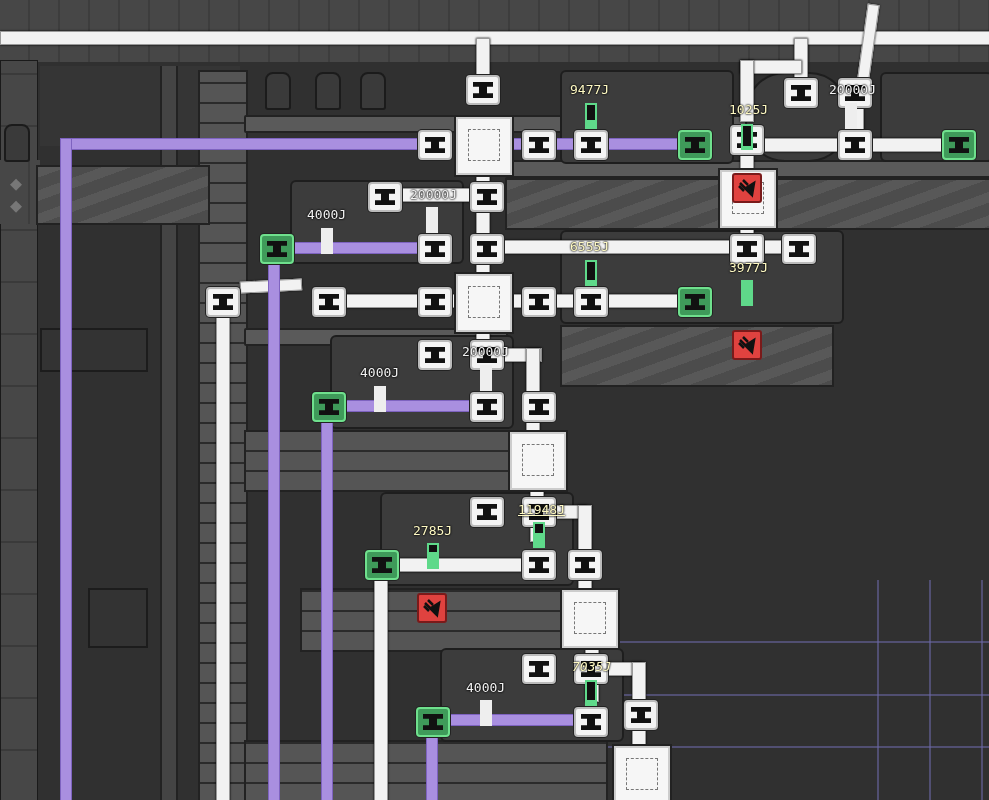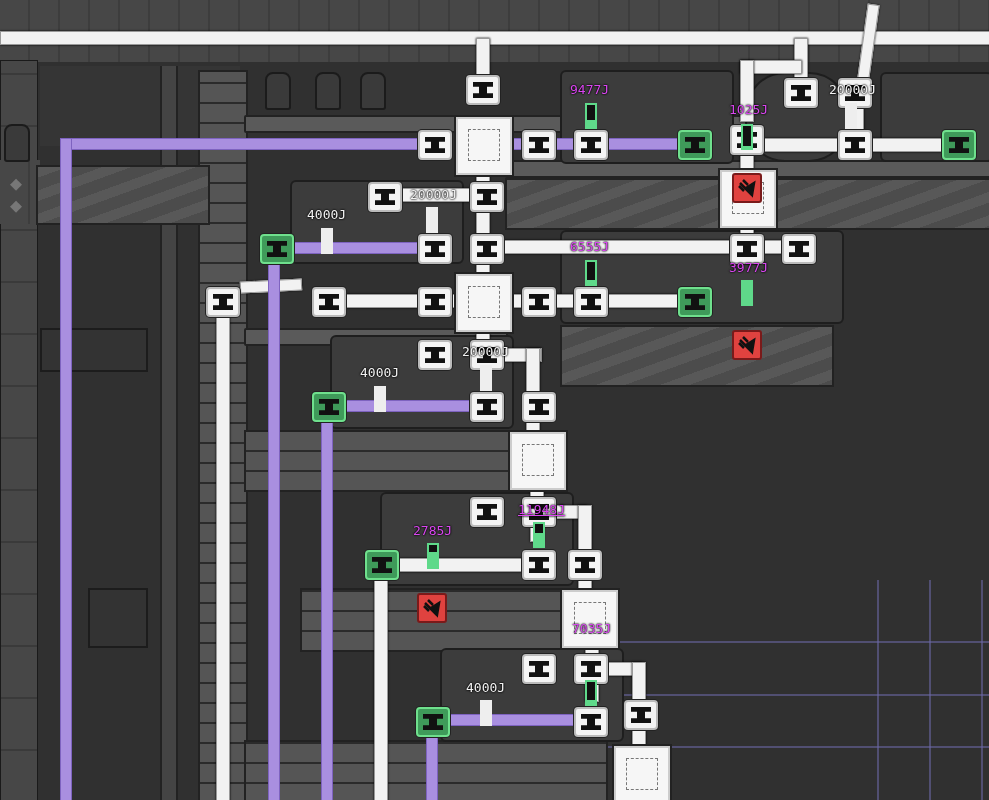--- a/index.html
+++ b/index.html
@@ -14,21 +14,21 @@
   .brick{position:absolute;background:repeating-linear-gradient(0deg,#555 0 18px,#2b2b2b 18px 20px);border:2px solid #222;}
   .sandstone{position:absolute;background:repeating-linear-gradient(160deg,#585858 0 10px,#4c4c4c 10px 22px);border:2px solid #222;}
   .wire-w{position:absolute;background:#f2f2f2;border:1px solid #999;box-shadow:0 0 2px #000;}
   .wire-p{position:absolute;background:#a98fe0;border:1px solid #7e63c0;}
   .joint{position:absolute;width:30px;height:26px;background:#f4f4f4;border:2px solid #bbb;border-radius:4px;box-shadow:0 0 0 1px #222;}
   .joint::before{content:"";position:absolute;left:5px;top:5px;width:20px;height:16px;background:#111;clip-path:polygon(0 0,100% 0,100% 30%,70% 30%,70% 70%,100% 70%,100% 100%,0 100%,0 70%,30% 70%,30% 30%,0 30%);}
   .joint.g{background:#3f9a5a;border-color:#6fe08d;}
   .transformer{position:absolute;width:52px;height:54px;background:#f6f6f6;border:2px solid #ccc;box-shadow:0 0 0 2px #222;}
   .transformer::after{content:"";position:absolute;left:10px;top:10px;width:30px;height:30px;border:1px dashed #777;}
   .label{position:absolute;font-size:13px;letter-spacing:0px;color:#f2f2f2;text-shadow:0 0 2px #000,0 0 2px #000;}
-  .label.green{color:#d946ef;}
+  .label.green{color:#fef9c3;}
   .meter{position:absolute;width:8px;height:22px;border:2px solid #5fd98a;background:#111;}
   .meter .fill{position:absolute;left:0;bottom:0;width:100%;background:#5fd98a;}
   .meter.white{border-color:#eee;}
   .warn{position:absolute;width:26px;height:26px;background:#e0423f;border:2px solid #7a1a1a;border-radius:3px;}
   .warn svg{width:26px;height:26px;}
   .machine{position:absolute;background:#3c3c3c;border:2px solid #1e1e1e;border-radius:6px;}
   .bottle{position:absolute;width:22px;height:34px;background:#3a3a3a;border:2px solid #1b1b1b;border-radius:8px 8px 3px 3px;}
   .table{position:absolute;height:40px;border:2px solid #1c1c1c;background:#333;}
 </style>
 </head>
@@ -198,21 +198,21 @@
 <span class="label green" style="left:518px;top:502px;text-decoration:underline;">11948J</span>
 <div class="meter" style="left:533px;top:522px;">
     <div class="fill" style="height:60%;"></div>
   </div>
 
 <span class="label green" style="left:413px;top:523px;">2785J</span>
 <div class="meter" style="left:427px;top:543px;">
     <div class="fill" style="height:70%;"></div>
   </div>
 
-<span class="label green" style="left:572px;top:621px;">7035J</span>
+<span class="label green" style="left:572px;top:659px;font-style:italic;">7035J</span>
 <div class="meter" style="left:585px;top:680px;">
     <div class="fill" style="height:20%;"></div>
   </div>
 
 <span class="label" style="left:466px;top:680px;">4000J</span>
 <div class="meter white" style="left:480px;top:700px;background:#eee;"></div>
 
 <div class="warn" style="left:732px;top:173px;">
   <svg viewBox="0 0 26 26">
       <path d="M6 8 L18 20 M9 5 L14 10 M5 11 L10 16 M12 13 L20 8 L18 20 Z" stroke="#111" stroke-width="2.5" fill="#111"></path>

